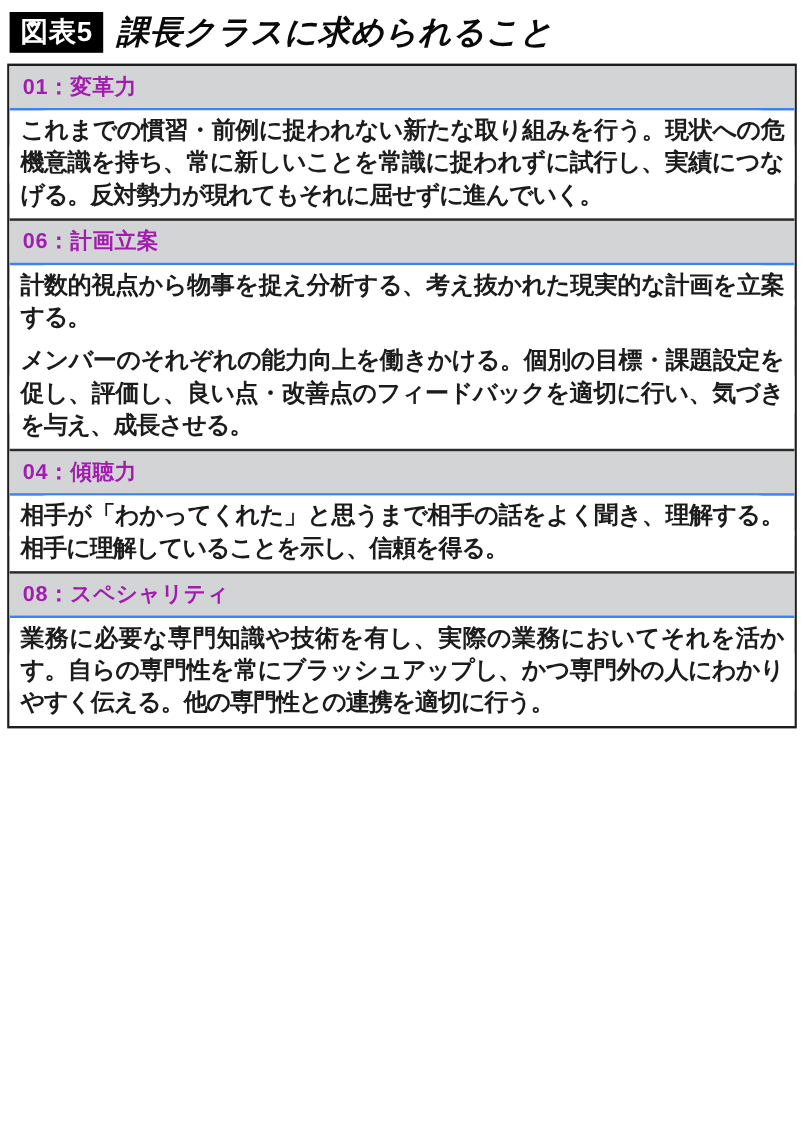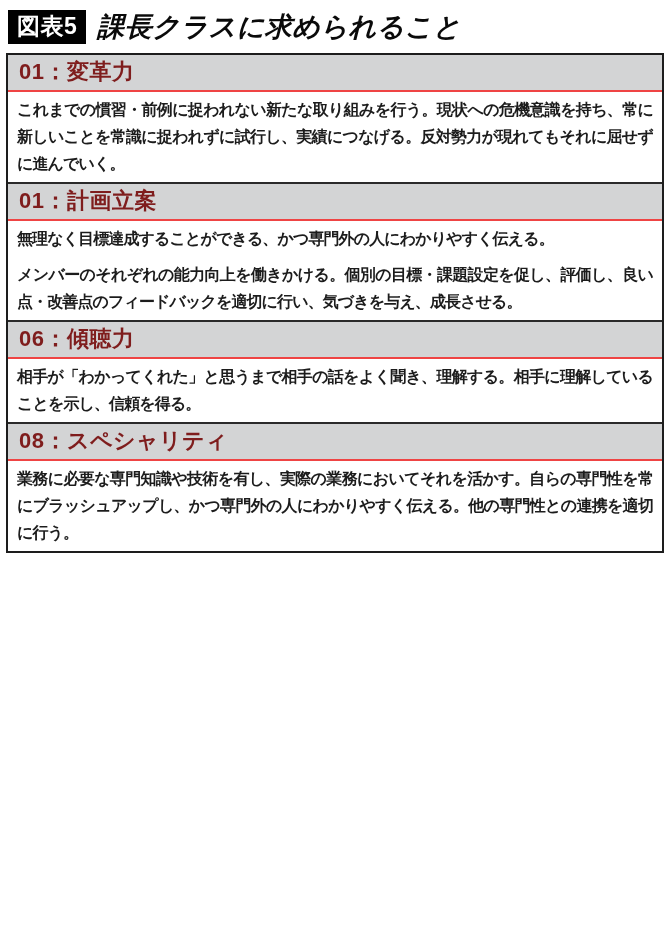--- a/index.html
+++ b/index.html
@@ -43,33 +43,33 @@
   
   .req-table {
     margin: 2px 6px 0 6px;
     border: 2px solid #1d1d1d;
     background: #ffffff;
   }
   .section { background: #ffffff; }
   .sec-header {
     background: #d3d4d5;
     border-top: 2px solid #2a2a2a;
-    border-bottom: 2px solid #ef4444;
+    border-bottom: 2px solid #3b82f6;
     padding: 3px 11px 4px 11px;
-    font-size: 22px;
+    font-size: 18px;
     line-height: 28px;
     font-weight: bold;
-    color: #7f1d1d;
+    color: #a21caf;
     letter-spacing: 0.5px;
   }
   .section:first-child .sec-header { border-top: none; }
   .sec-body {
     background: #ffffff;
     padding: 4px 9px 5px 9px;
-    font-size: 16px;
+    font-size: 20px;
     line-height: 27px;
     font-weight: 600;
     color: #1c1c1c;
     letter-spacing: -0.9px;
     text-align: justify;
     border-radius: 31px;
   }
 </style>
 </head>
 <body>
@@ -85,32 +85,32 @@
 
     <div class="section">
       <div class="sec-header">01：変革力</div>
       <div class="sec-body">これまでの慣習・前例に捉われない新たな取り組みを行う。現状への危機意識を持ち、常に新しいことを常識に捉われずに試行し、実績につなげる。反対勢力が現れてもそれに屈せずに進んでいく。</div>
     </div>
 
     <div class="section">
     </div>
 
     <div class="section">
-      <div class="sec-header">01：計画立案</div>
-      <div class="sec-body">無理なく目標達成することができる、かつ専門外の人にわかりやすく伝える。</div>
+      <div class="sec-header">06：計画立案</div>
+      <div class="sec-body">計数的視点から物事を捉え分析する、考え抜かれた現実的な計画を立案する。</div>
     </div>
 
 
     <div class="section">
       <div class="sec-body">メンバーのそれぞれの能力向上を働きかける。個別の目標・課題設定を促し、評価し、良い点・改善点のフィードバックを適切に行い、気づきを与え、成長させる。</div>
     </div>
 
 
     <div class="section">
-      <div class="sec-header">06：傾聴力</div>
+      <div class="sec-header">04：傾聴力</div>
       <div class="sec-body">相手が「わかってくれた」と思うまで相手の話をよく聞き、理解する。相手に理解していることを示し、信頼を得る。</div>
     </div>
 
     <div class="section">
       <div class="sec-header">08：スペシャリティ</div>
       <div class="sec-body">業務に必要な専門知識や技術を有し、実際の業務においてそれを活かす。自らの専門性を常にブラッシュアップし、かつ専門外の人にわかりやすく伝える。他の専門性との連携を適切に行う。</div>
     </div>
 
   </div>
 </div>

